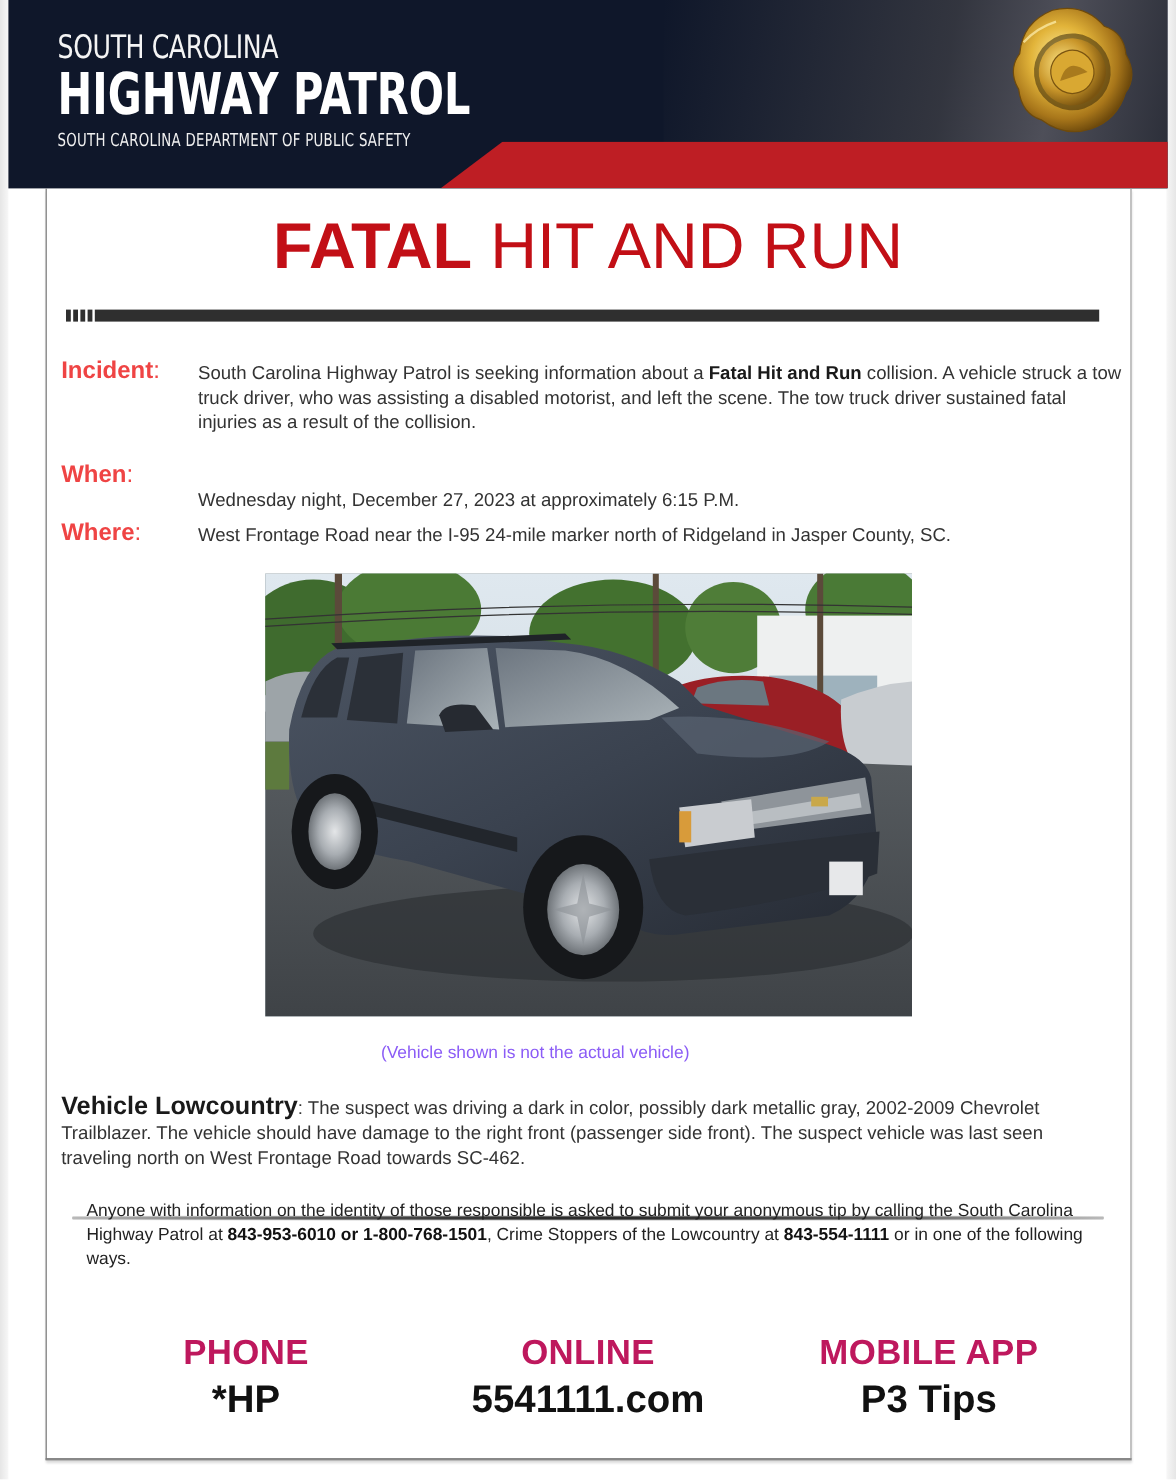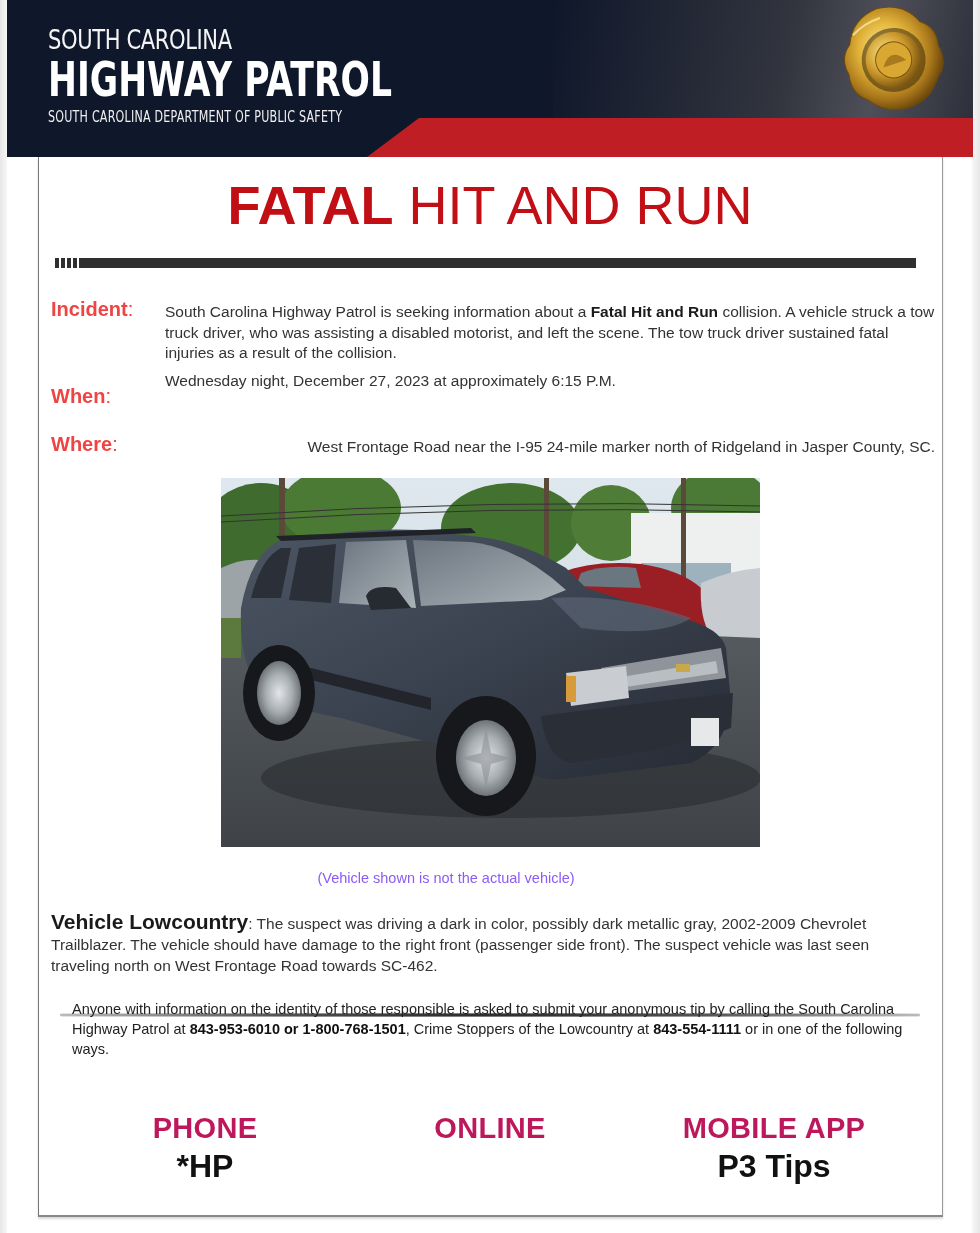--- a/index.html
+++ b/index.html
@@ -111,26 +111,26 @@
 <div class="label" style="top:298px;">
   <span>Incident</span><span class="colon">:</span>
 </div>
 <div class="body-text" style="top:302px;">
   <span>South Carolina Highway Patrol is seeking information about a </span><b>Fatal Hit and Run</b><span> collision. A vehicle struck a tow truck driver, who was assisting a disabled motorist, and left the scene. The tow truck driver sustained fatal injuries as a result of the collision.</span>
 </div>
 
 <div class="label" style="top:385px;">
   <span>When</span><span class="colon">:</span>
 </div>
-<div class="body-text" style="top:371px;">Wednesday night, December 27, 2023 at approximately 6:15 P.M.</div>
+<div class="body-text" style="top:408px;">Wednesday night, December 27, 2023 at approximately 6:15 P.M.</div>
 
 <div class="label" style="top:433px;">
   <span>Where</span><span class="colon">:</span>
 </div>
-<div class="body-text" style="top:437px;text-align:right;">West Frontage Road near the I-95 24-mile marker north of Ridgeland in Jasper County, SC.</div>
+<div class="body-text" style="top:437px;">West Frontage Road near the I-95 24-mile marker north of Ridgeland in Jasper County, SC.</div>
 
 <svg class="photo" viewBox="0 0 539 369" preserveAspectRatio="none">
   <defs>
     <linearGradient id="sky" x1="0" y1="0" x2="0" y2="1">
       <stop offset="0%" stop-color="#dfe8ef"></stop>
       <stop offset="100%" stop-color="#c6d2d8"></stop>
     </linearGradient>
     <linearGradient id="asphalt" x1="0" y1="0" x2="0" y2="1">
       <stop offset="0%" stop-color="#5a5f63"></stop>
       <stop offset="100%" stop-color="#3f4347"></stop>
@@ -222,17 +222,18 @@
 <div class="tip-text">
   <span>Anyone with information on the identity of those responsible is asked to submit your anonymous tip by calling the South Carolina Highway Patrol at </span><b>843-953-6010 or 1-800-768-1501</b><span>, Crime Stoppers of the Lowcountry at </span><b>843-554-1111</b><span> or in one of the following ways.</span>
 </div>
 
 <div class="channel" style="left:75px;">
   <div class="channel-title">PHONE</div>
   <div class="channel-value">*HP</div>
 </div>
 <div class="channel" style="left:360px;">
   <div class="channel-title">ONLINE</div>
+  <div class="channel-value">5541111.com</div>
 </div>
 <div class="channel" style="left:644px;">
   <div class="channel-title">MOBILE APP</div>
   <div class="channel-value">P3 Tips</div>
 </div>
 
 </body></html>

